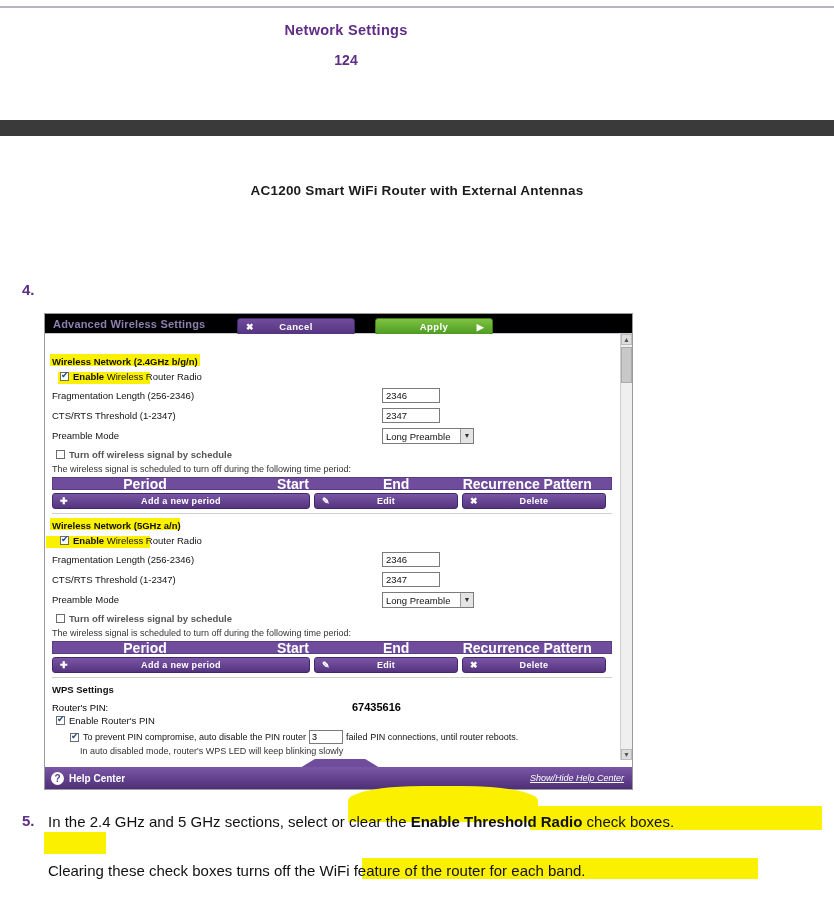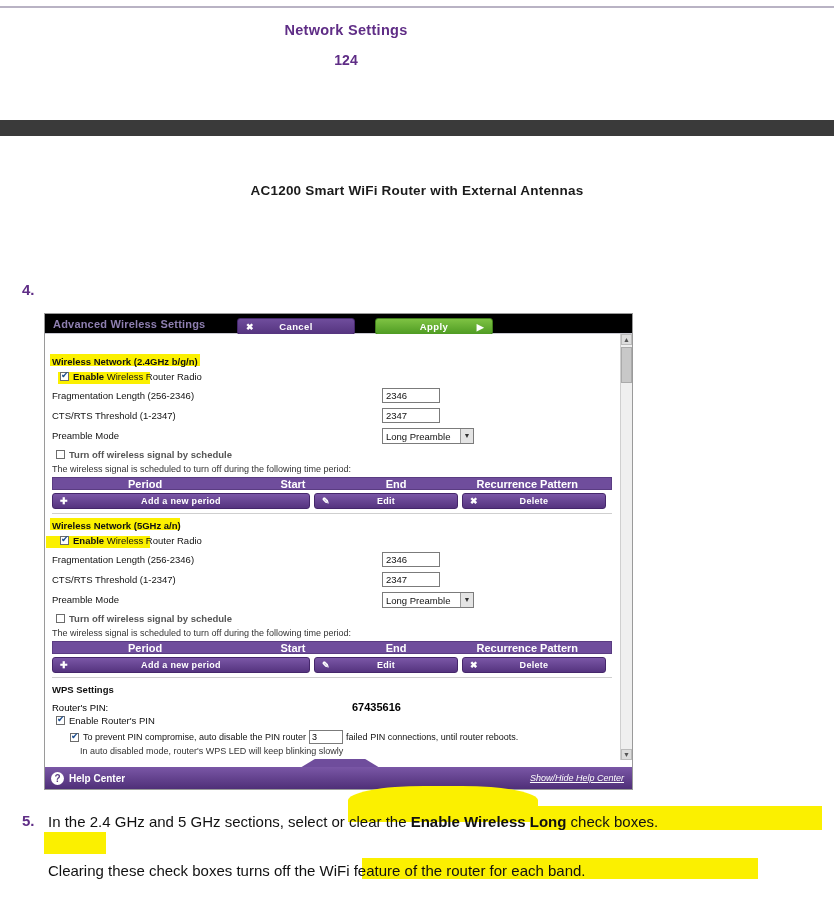--- a/index.html
+++ b/index.html
@@ -158,21 +158,21 @@
   .selbox .caret {
     position: absolute; right: 0; top: 0; width: 13px; height: 14px;
     background: #e4e4e4; border-left: 1px solid #9a9a9a;
     font-size: 7px; text-align: center; line-height: 14px; color: #333;
   }
 
   .sched-note { font-size: 9px; color: #333; margin: 1px 0 3px 0; }
 
   .tbl-head {
     display: flex; height: 13px; background: #6f4d9c;
-    border: 1px solid #5a3c82; color: #fff; font-size: 11px; font-weight: bold;
+    border: 1px solid #5a3c82; color: #fff; font-size: 14px; font-weight: bold;
     align-items: center;
   }
   .tbl-head .c1 { width: 33%; text-align: center; }
   .tbl-head .c2 { width: 20%; text-align: center; }
   .tbl-head .c3 { width: 17%; text-align: center; }
   .tbl-head .c4 { width: 30%; text-align: center; }
 
   .btn-row { display: flex; gap: 4px; margin-top: 3px; }
   .pbtn {
     height: 16px; border-radius: 3px;
@@ -431,18 +431,18 @@
   </div>
 </div>
 
 <div class="sweep" style="left:530px; top:806px; width:292px; height:24px;"></div>
 <div class="sweep" style="left:44px; top:832px; width:62px; height:22px;"></div>
 <div class="sweep" style="left:348px; top:786px; width:190px; height:36px; border-radius:40% 40% 0 0;"></div>
 
 <div class="step step-5">
   <div class="num">5.</div>
   <div class="text">
-    <span>In the 2.4 GHz and 5 GHz sections, select or clear the </span><span class="bold">Enable Wireless Long</span><span> check boxes.</span>
+    <span>In the 2.4 GHz and 5 GHz sections, select or clear the </span><span class="bold">Enable Threshold Radio</span><span> check boxes.</span>
   </div>
 </div>
 
 <div class="sweep" style="left:362px; top:858px; width:396px; height:21px;"></div>
 <div class="closing-para">Clearing these check boxes turns off the WiFi feature of the router for each band.</div>
 
 </body></html>

